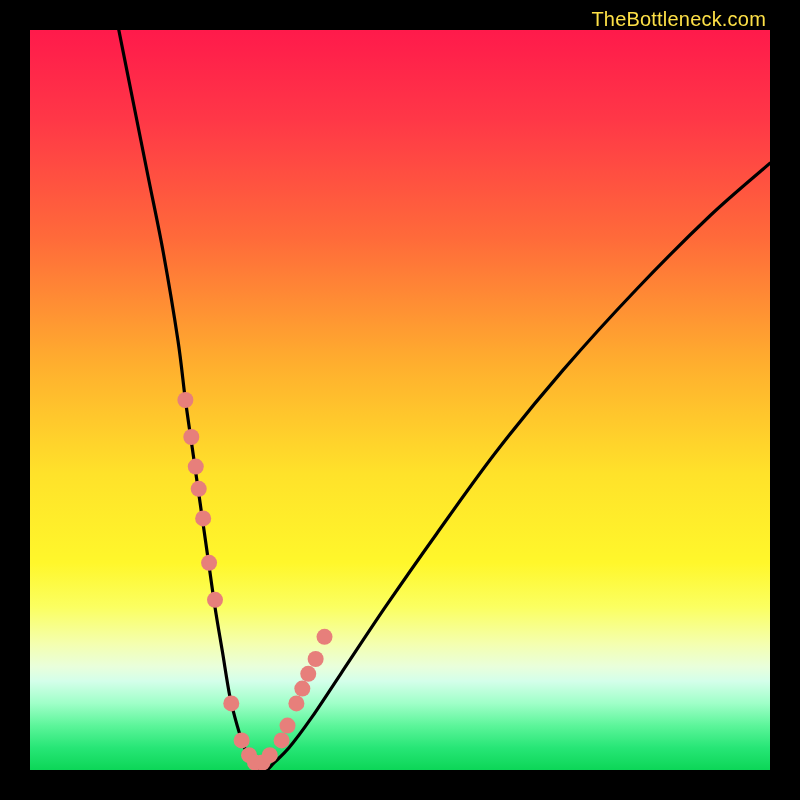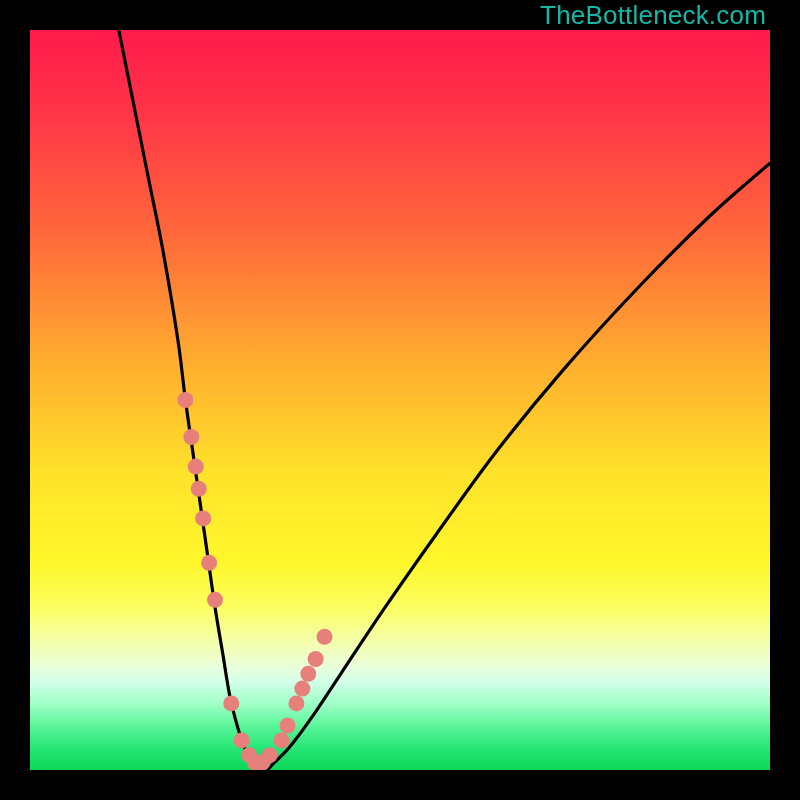--- a/index.html
+++ b/index.html
@@ -28,24 +28,24 @@
   }
   .curve-svg {
     position: absolute;
     left: 0;
     top: 0;
     width: 740px;
     height: 740px;
   }
   .attribution {
     position: absolute;
-    top: 0;
+    top: 8px;
     right: 34px;
-    color: #14b8a6;
-    font-size: 26px;
+    color: #fde047;
+    font-size: 20px;
     font-weight: 500;
     letter-spacing: 0.2px;
   }
 </style>
 </head>
 <body>
 
 <div class="attribution">TheBottleneck.com</div>
 
 <div class="frame">

